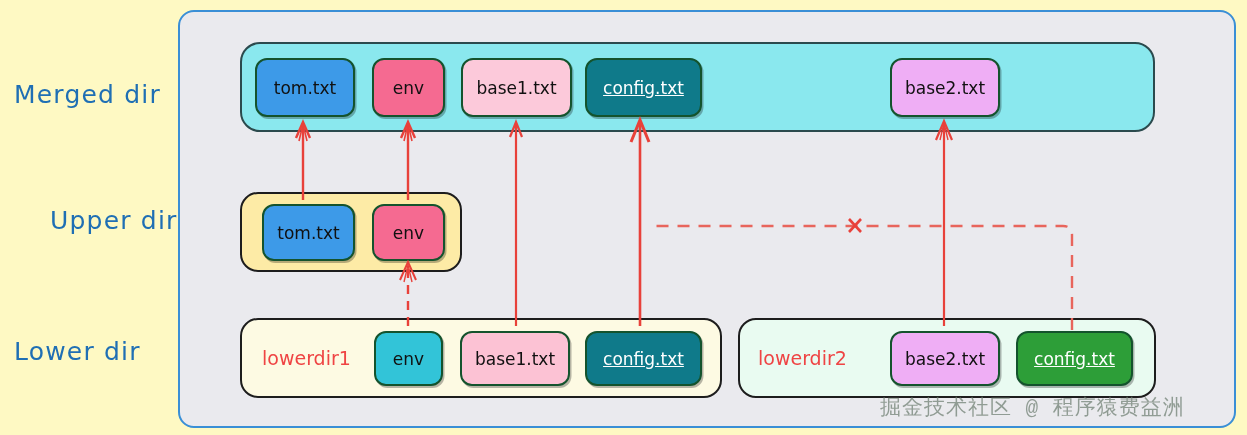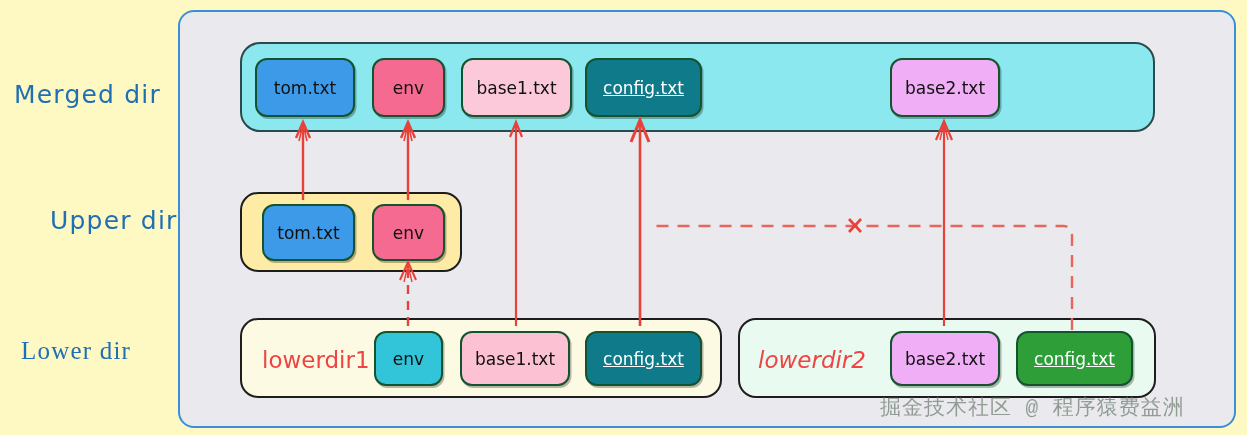--- a/index.html
+++ b/index.html
@@ -23,21 +23,21 @@
     position: absolute;
     color: #1f6fb4;
     font-family: "DejaVu Sans", sans-serif;
     font-size: 25px;
     letter-spacing: 1.2px;
     font-weight: 400;
     white-space: nowrap;
   }
   #label-merged { left: 14px; top: 80px; }
   #label-upper  { left: 14px; top: 206px; margin-left: 36px; }
-  #label-lower  { left: 21px; top: 337px; font-family: Liberation Serif, serif; }
+  #label-lower  { left: 14px; top: 337px; }
 
   
   #outer-frame {
     position: absolute;
     left: 178px;
     top: 10px;
     width: 1058px;
     height: 418px;
     box-sizing: border-box;
     background: #eaeaee;
@@ -92,21 +92,21 @@
     white-space: nowrap;
     box-shadow: 1.5px 2px 0 rgba(0,0,0,0.28);
   }
   .file-box.dark { color: #ffffff; text-decoration: underline; }
 
   
   .group-name {
     position: absolute;
     color: #ef4444;
     font-family: "DejaVu Sans", sans-serif;
-    font-size: 23px;
+    font-size: 19px;
     white-space: nowrap;
   }
 
   
   #arrow-layer {
     position: absolute;
     left: 0; top: 0;
     width: 1247px; height: 435px;
     pointer-events: none;
   }
@@ -158,21 +158,21 @@
   <div class="group-name" style="left:262px; top:347px;">lowerdir1</div>
 
   <div class="file-box" style="left:374px; top:331px; width:69px; height:55px; background:#32c4d8;">env</div>
 
   <div class="file-box" style="left:460px; top:331px; width:110px; height:55px; background:#fcc2d4;">base1.txt</div>
 
   <div class="file-box dark" style="left:585px; top:331px; width:117px; height:55px; background:#0f7a8a;">config.txt</div>
 
   <div class="group" id="lowerdir2-group"></div>
 
-  <div class="group-name" style="left:758px; top:347px;font-style:italic;">lowerdir2</div>
+  <div class="group-name" style="left:758px; top:347px;">lowerdir2</div>
 
   <div class="file-box" style="left:890px; top:331px; width:110px; height:55px; background:#efaef5;">base2.txt</div>
 
   <div class="file-box dark" style="left:1016px; top:331px; width:117px; height:55px; background:#2d9e38;">config.txt</div>
 
   <svg id="arrow-layer" viewBox="0 0 1247 435" xmlns="http://www.w3.org/2000/svg">
 
     <g>
       <line x1="303" y1="200" x2="303" y2="124" stroke="#e8413a" stroke-width="2.4"></line>
       <path d="M296,138 L303,122 L310,138" fill="none" stroke="#e8413a" stroke-width="2.4"></path>

